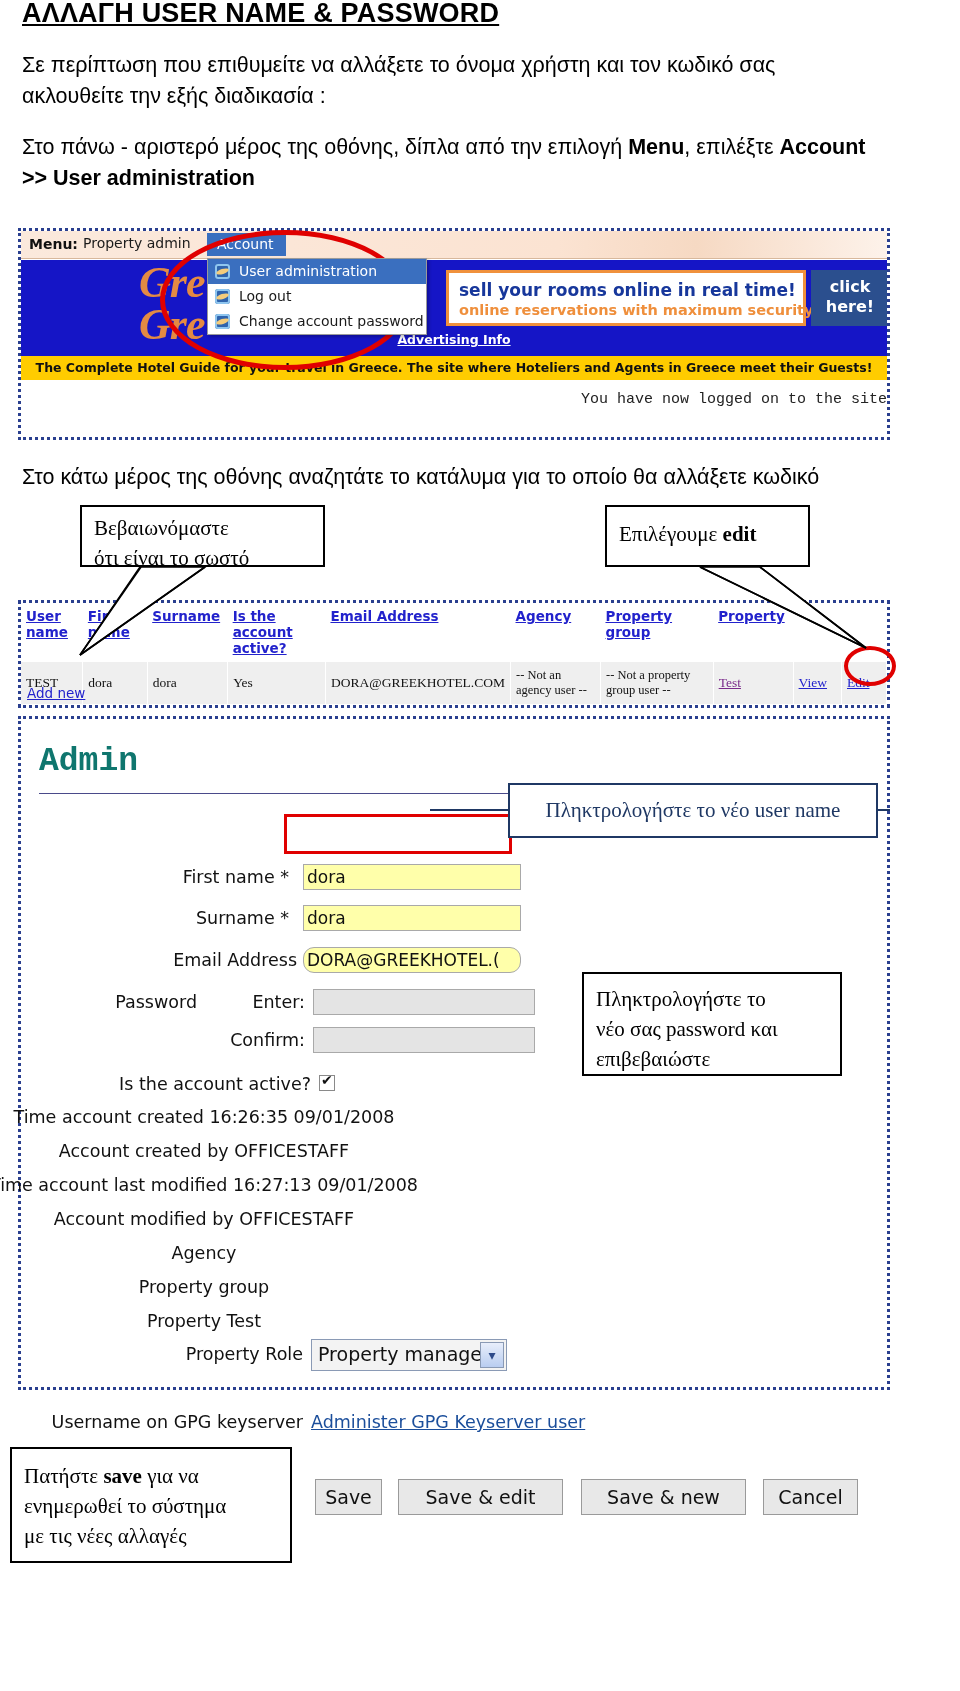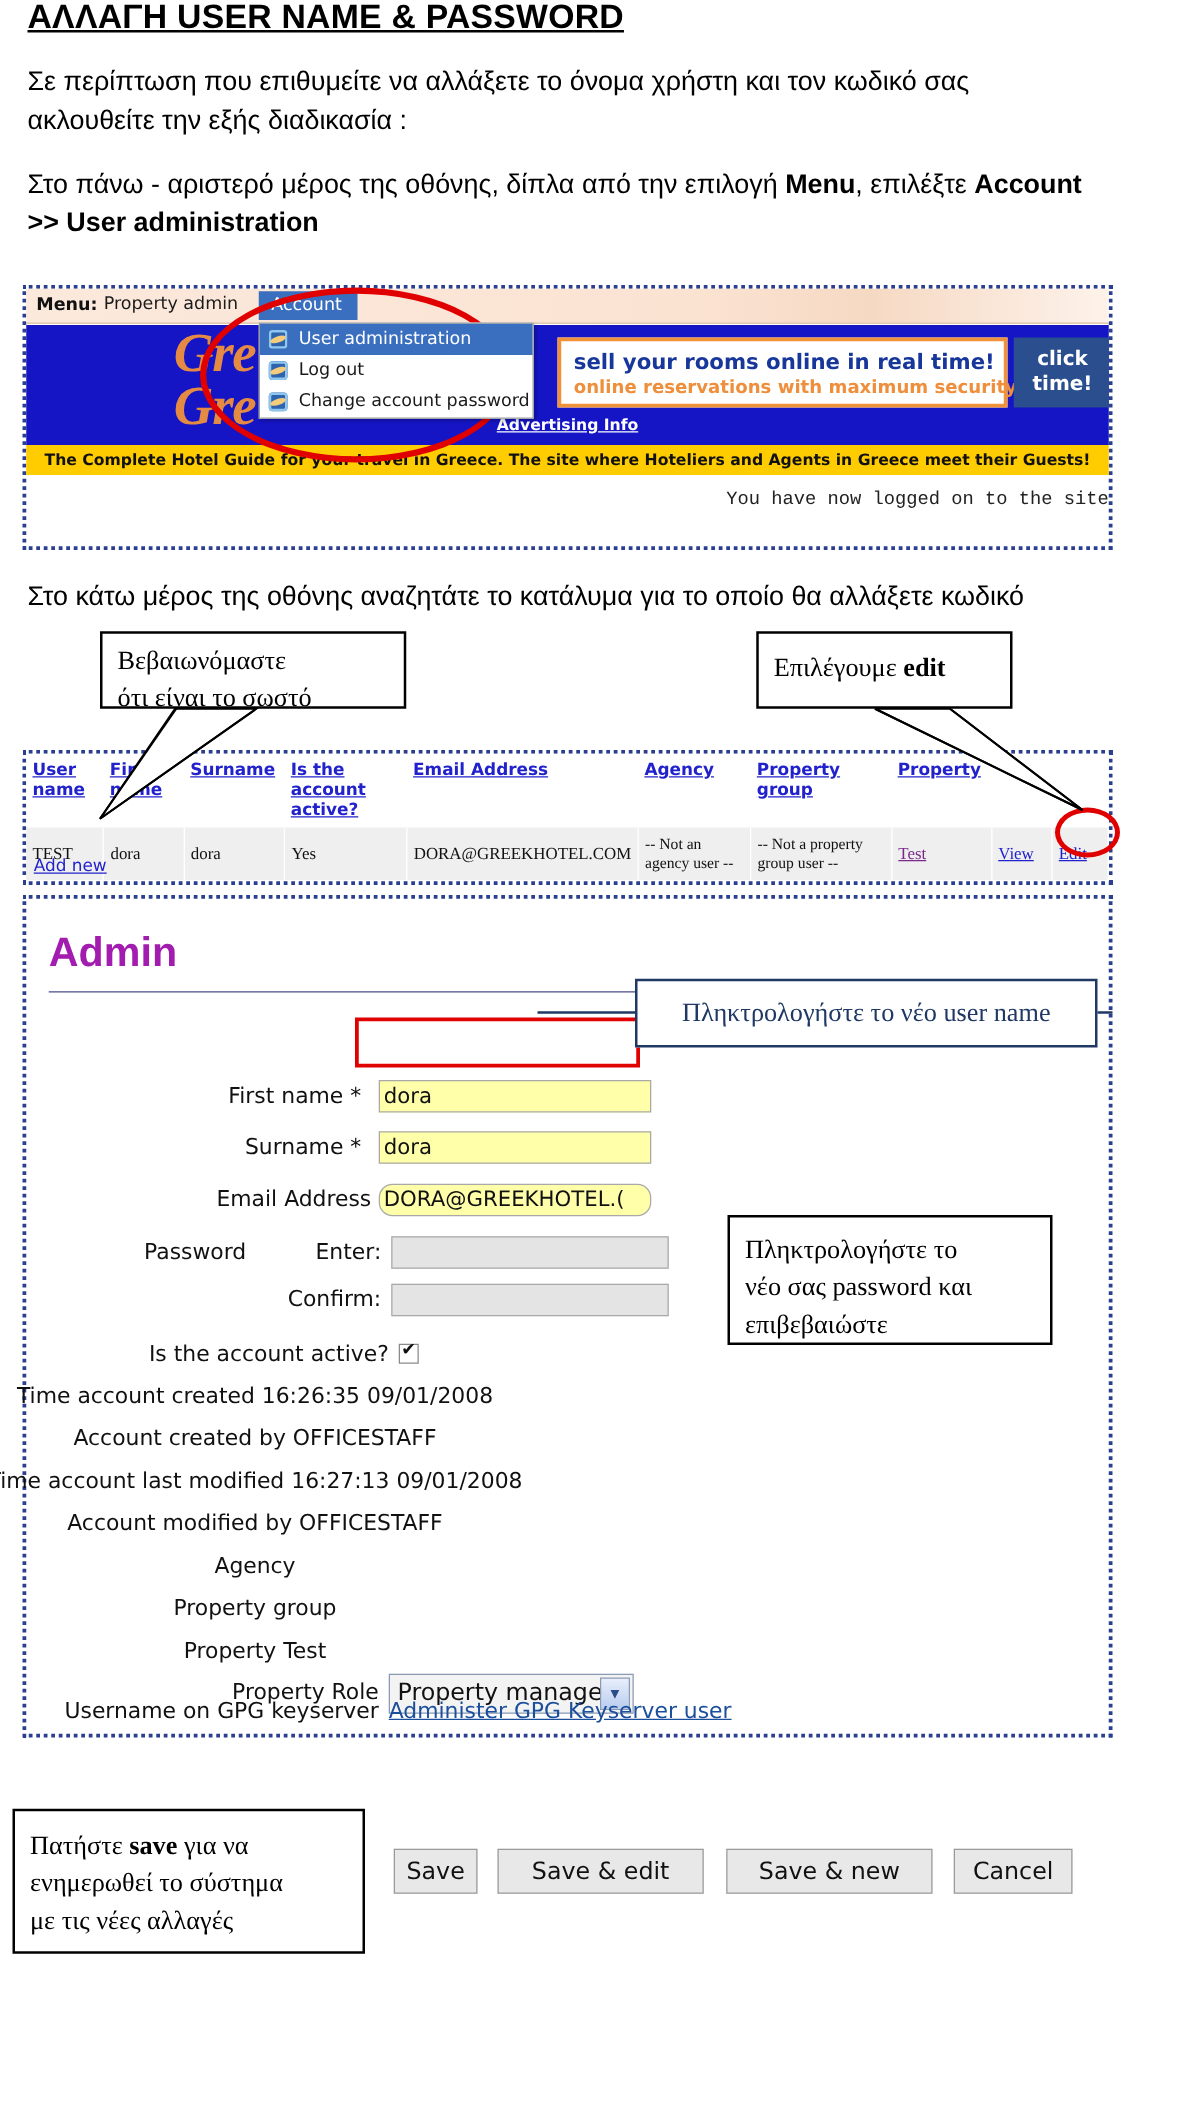--- a/index.html
+++ b/index.html
@@ -166,22 +166,22 @@
   .addnew {
     position:absolute; left:6px; bottom:4px;
     font-size:13.5px; color:#2222cc; text-decoration: underline;
     font-family:"DejaVu Sans", sans-serif;
   }
 
   
   #shot3 { left: 18px; top: 716px; width: 872px; height: 674px; }
   .admin-h {
     position:absolute; left:18px; top:24px;
-    font-size: 33px; font-weight: bold; color:#a21caf;
-    font-family:Liberation Sans, sans-serif;
+    font-size: 33px; font-weight: bold; color:#0f766e;
+    font-family:Liberation Mono, monospace;
   }
   .admin-rule {
     position:absolute; left:18px; top:74px; width: 830px; height:0;
     border-top: 1px solid #4a4a8a;
   }
   .frow {
     position: absolute; left: 0; width: 100%; height: 30px;
   }
   .flabel {
     position:absolute; right: 0; width: 270px; text-align: right;
@@ -297,21 +297,21 @@
         <div>Gre</div>
         <div>Gre</div>
       </div>
 
       <div class="adbox">
         <div class="l1">sell your rooms online in real time!</div>
         <div class="l2">online reservations with maximum security</div>
       </div>
       <div class="clickhere">
         <div>click</div>
-        <div>time!</div>
+        <div>here!</div>
       </div>
       <div class="advinfo">Advertising Info</div>
     </div>
 
     <div class="yellowbar">The Complete Hotel Guide for your travel in Greece. The site where Hoteliers and Agents in Greece meet their Guests!</div>
     <div class="loggedon">You have now logged on to the site</div>
   </div>
 
   <div class="ellipse" id="ellipse1"></div>
 
@@ -414,21 +414,21 @@
     <div class="centered-line" style="top:592px; left:-250px;">Property Test</div>
 
     <div class="frow" style="top:622px;">
       <div class="flabel" style="left:0; width:282px;">Property Role</div>
       <div class="sel-box" style="left:290px; top:-2px; width:196px;">
         <span>Property manager</span>
         <span class="sel-arrow">▾</span>
       </div>
     </div>
 
-    <div class="frow" style="top:637px;">
+    <div class="frow" style="top:690px;">
       <div class="flabel" style="left:0; width:282px;">Username on GPG keyserver</div>
       <div style="position:absolute; left:290px; top:0; font-size:17.5px; font-family:'DejaVu Sans', sans-serif; line-height:26px;">
         <a href="#" class="gpg-link">Administer GPG Keyserver user</a>
       </div>
     </div>
 
     <div class="btn" style="left:294px; top:760px; width:67px;">Save</div>
     <div class="btn" style="left:377px; top:760px; width:165px;">Save &amp; edit</div>
     <div class="btn" style="left:560px; top:760px; width:165px;">Save &amp; new</div>
     <div class="btn" style="left:742px; top:760px; width:95px;">Cancel</div>

